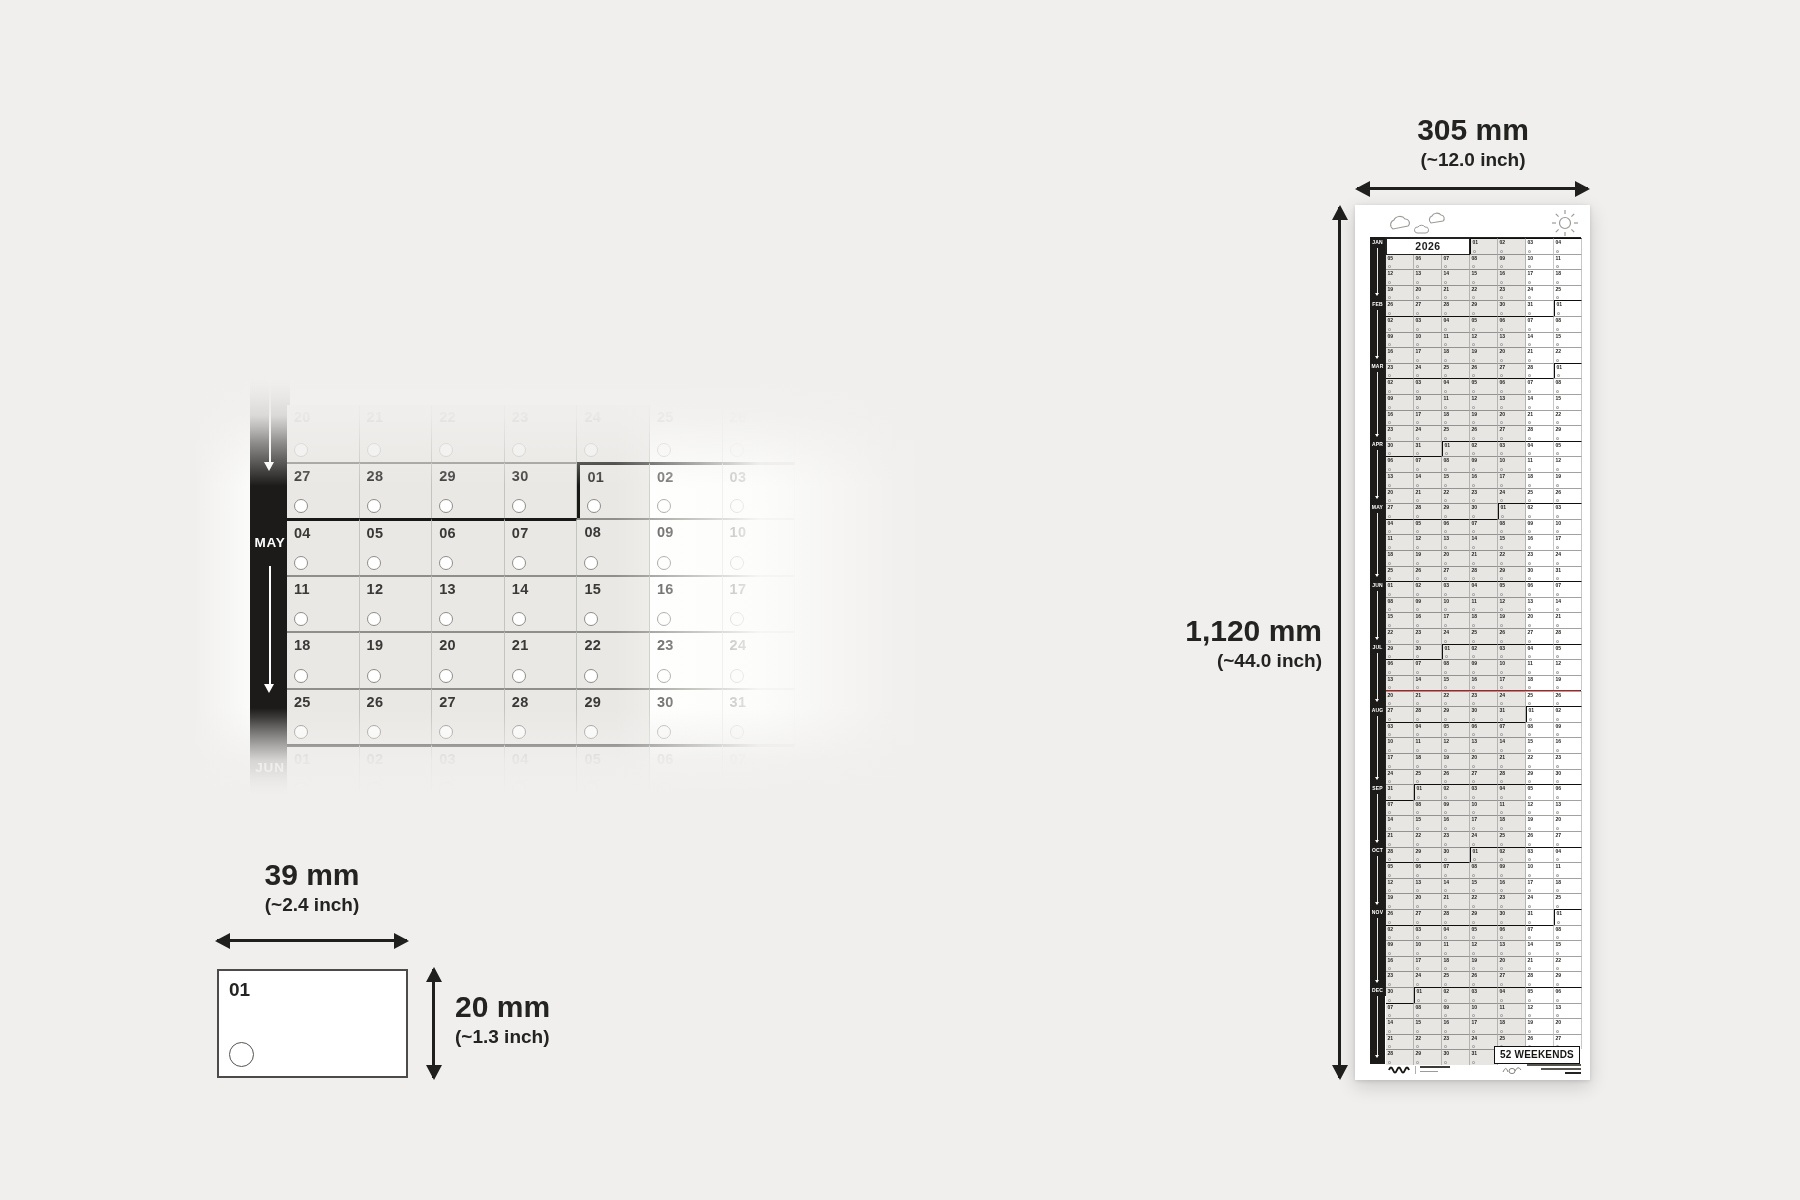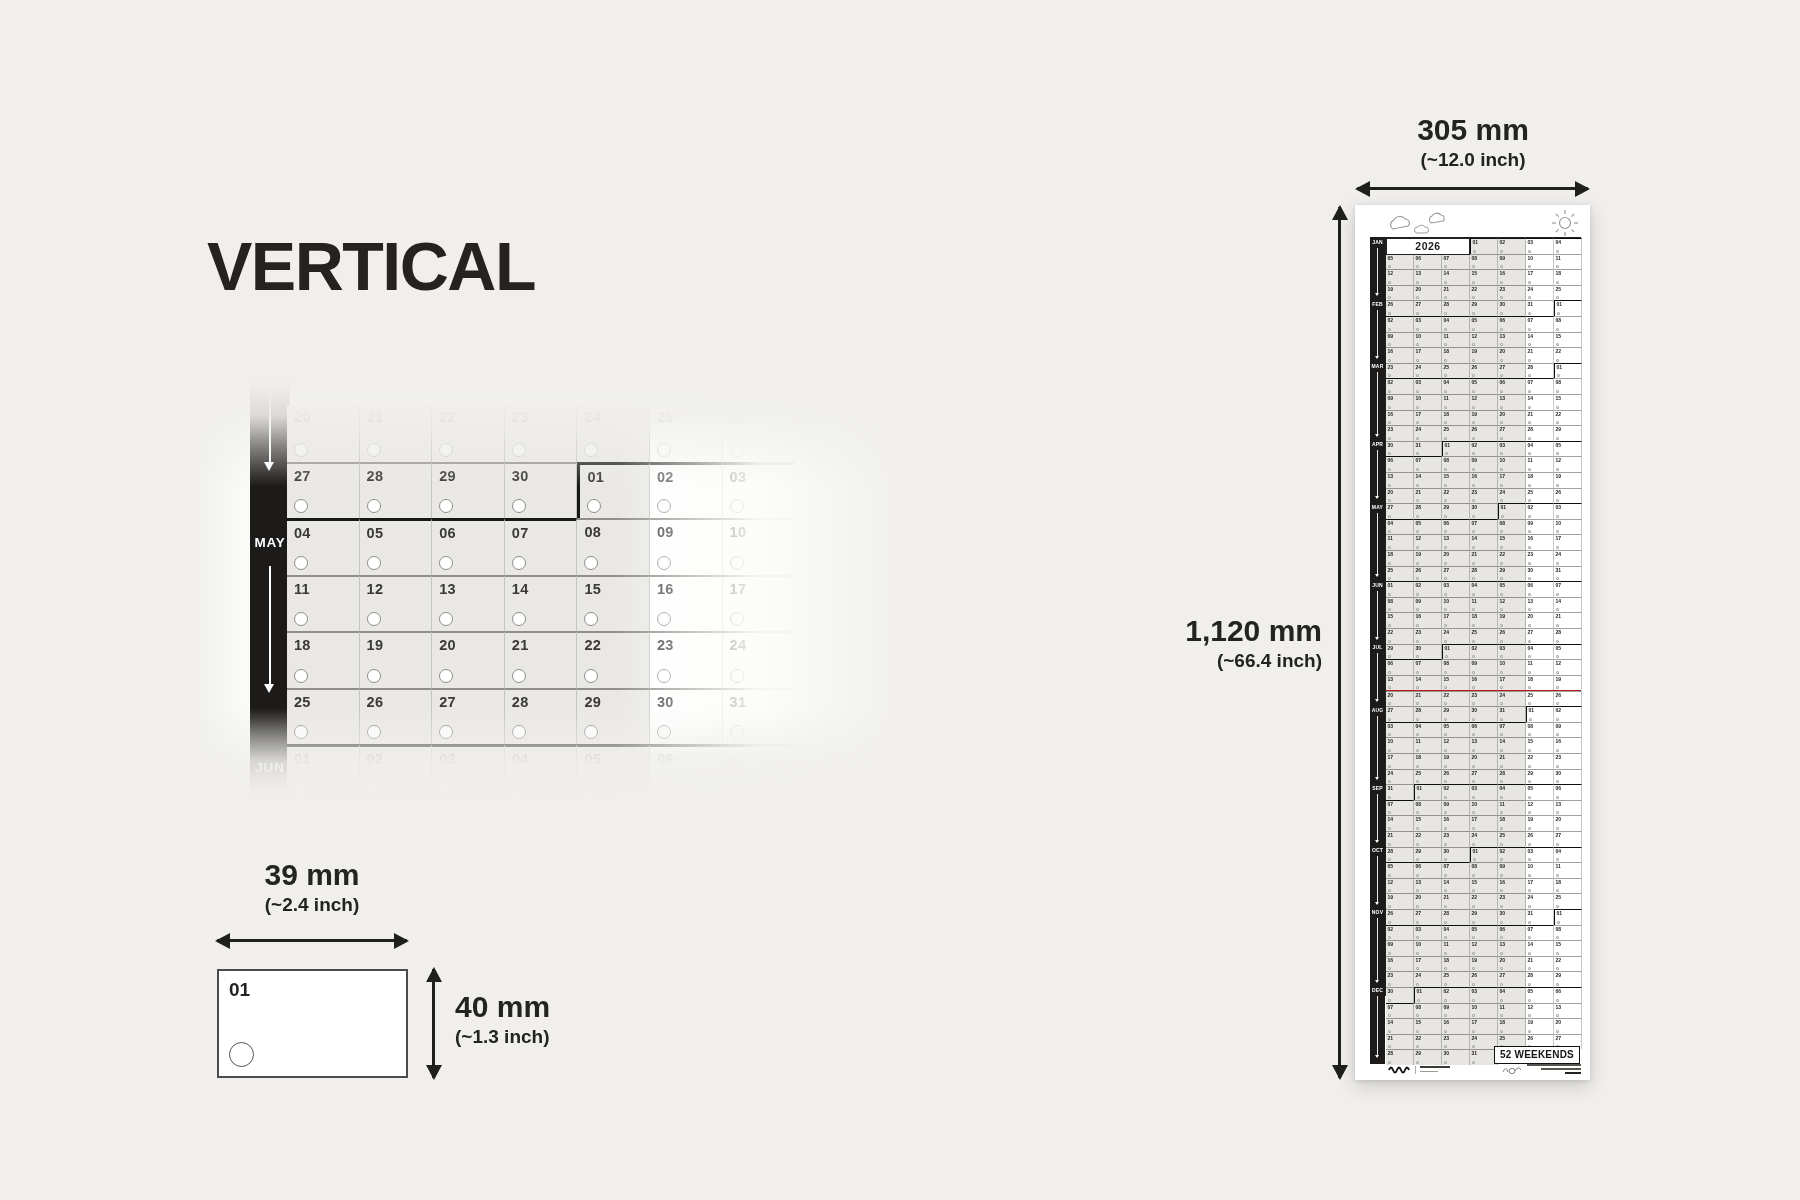--- a/index.html
+++ b/index.html
@@ -73,21 +73,20 @@
   .pm-line{position:absolute;left:7px;width:.8px;background:rgba(255,255,255,.9);}
   .pm-ah{position:absolute;left:5.4px;width:0;height:0;border-left:2.2px solid transparent;border-right:2.2px solid transparent;border-top:3.2px solid #fff;}
   .doodle{position:absolute;}
   .micro{position:absolute;background:#6b6a66;height:1.6px;}
 </style>
 </head>
 <body>
 
 <div class="page">
 
-  <div class="abs headline">VERTICAL</div>
 
   <div class="abs panel">
     <div class="dbar">
       <div class="vline fadein" style="top:0;height:94px;"></div>
       <div class="wah" style="top:94px;"></div>
       <div class="dbar-month" style="top:167px;">MAY</div>
       <div class="vline" style="top:198px;height:118px;"></div>
       <div class="wah" style="top:316px;"></div>
       <div class="dbar-month" style="top:392px;opacity:.9;">JUN</div>
     </div>
@@ -316,35 +315,35 @@
       <div class="hr"></div>
   </div>
   <div class="abs spec-box">
     <span class="spec-num">01</span>
     <span class="spec-circle"></span>
   </div>
   <div class="abs varrow" style="left:432px;top:969px;height:109px;">
     <div class="vt"></div>
       <div class="vb"></div>
   </div>
-  <div class="abs mlabel big" style="left:455px;top:992px;">40 mm</div>
+  <div class="abs mlabel big" style="left:455px;top:992px;">20 mm</div>
   <div class="abs mlabel sub" style="left:455px;top:1027px;">(~1.3 inch)</div>
 
   <div class="abs mlabel big" style="left:1373px;top:115px;width:200px;text-align:center;">305 mm</div>
   <div class="abs mlabel sub" style="left:1373px;top:150px;width:200px;text-align:center;">(~12.0 inch)</div>
   <div class="abs harrow" style="left:1357px;top:187px;width:231px;">
     <div class="hl"></div>
       <div class="hr"></div>
   </div>
   <div class="abs varrow" style="left:1338px;top:207px;height:871px;">
     <div class="vt"></div>
       <div class="vb"></div>
   </div>
   <div class="abs mlabel big" style="left:1122px;top:616px;width:200px;text-align:right;">1,120 mm</div>
-  <div class="abs mlabel sub" style="left:1122px;top:651px;width:200px;text-align:right;">(~66.4 inch)</div>
+  <div class="abs mlabel sub" style="left:1122px;top:651px;width:200px;text-align:right;">(~44.0 inch)</div>
 
   <div class="abs sheet">
     <svg class="doodle" style="left:32px;top:6px;" width="70" height="24" viewBox="0 0 70 24">
       <path d="M6 18 a5 5 0 0 1 1-9 a6 5 0 0 1 11-1 a4 4 0 0 1 3 7 z" fill="none" stroke="#9a9a96" stroke-width="1.1"></path>
       <path d="M30 22 a3 3 0 0 1 1-6 a4 3.4 0 0 1 7 0 a2.6 2.6 0 0 1 1 6 z" fill="none" stroke="#9a9a96" stroke-width="1"></path>
       <path d="M44 12 a4 4 0 0 1 1-7 a5 4 0 0 1 9 -1 a3.4 3.4 0 0 1 2 6 z" fill="none" stroke="#9a9a96" stroke-width="1.1"></path>
     </svg>
     <svg class="doodle" style="left:196px;top:4px;" width="28" height="28" viewBox="0 0 28 28">
       <circle cx="14" cy="14" r="5.5" fill="none" stroke="#9a9a96" stroke-width="1.2"></circle>
       <g stroke="#9a9a96" stroke-width="1.2">

